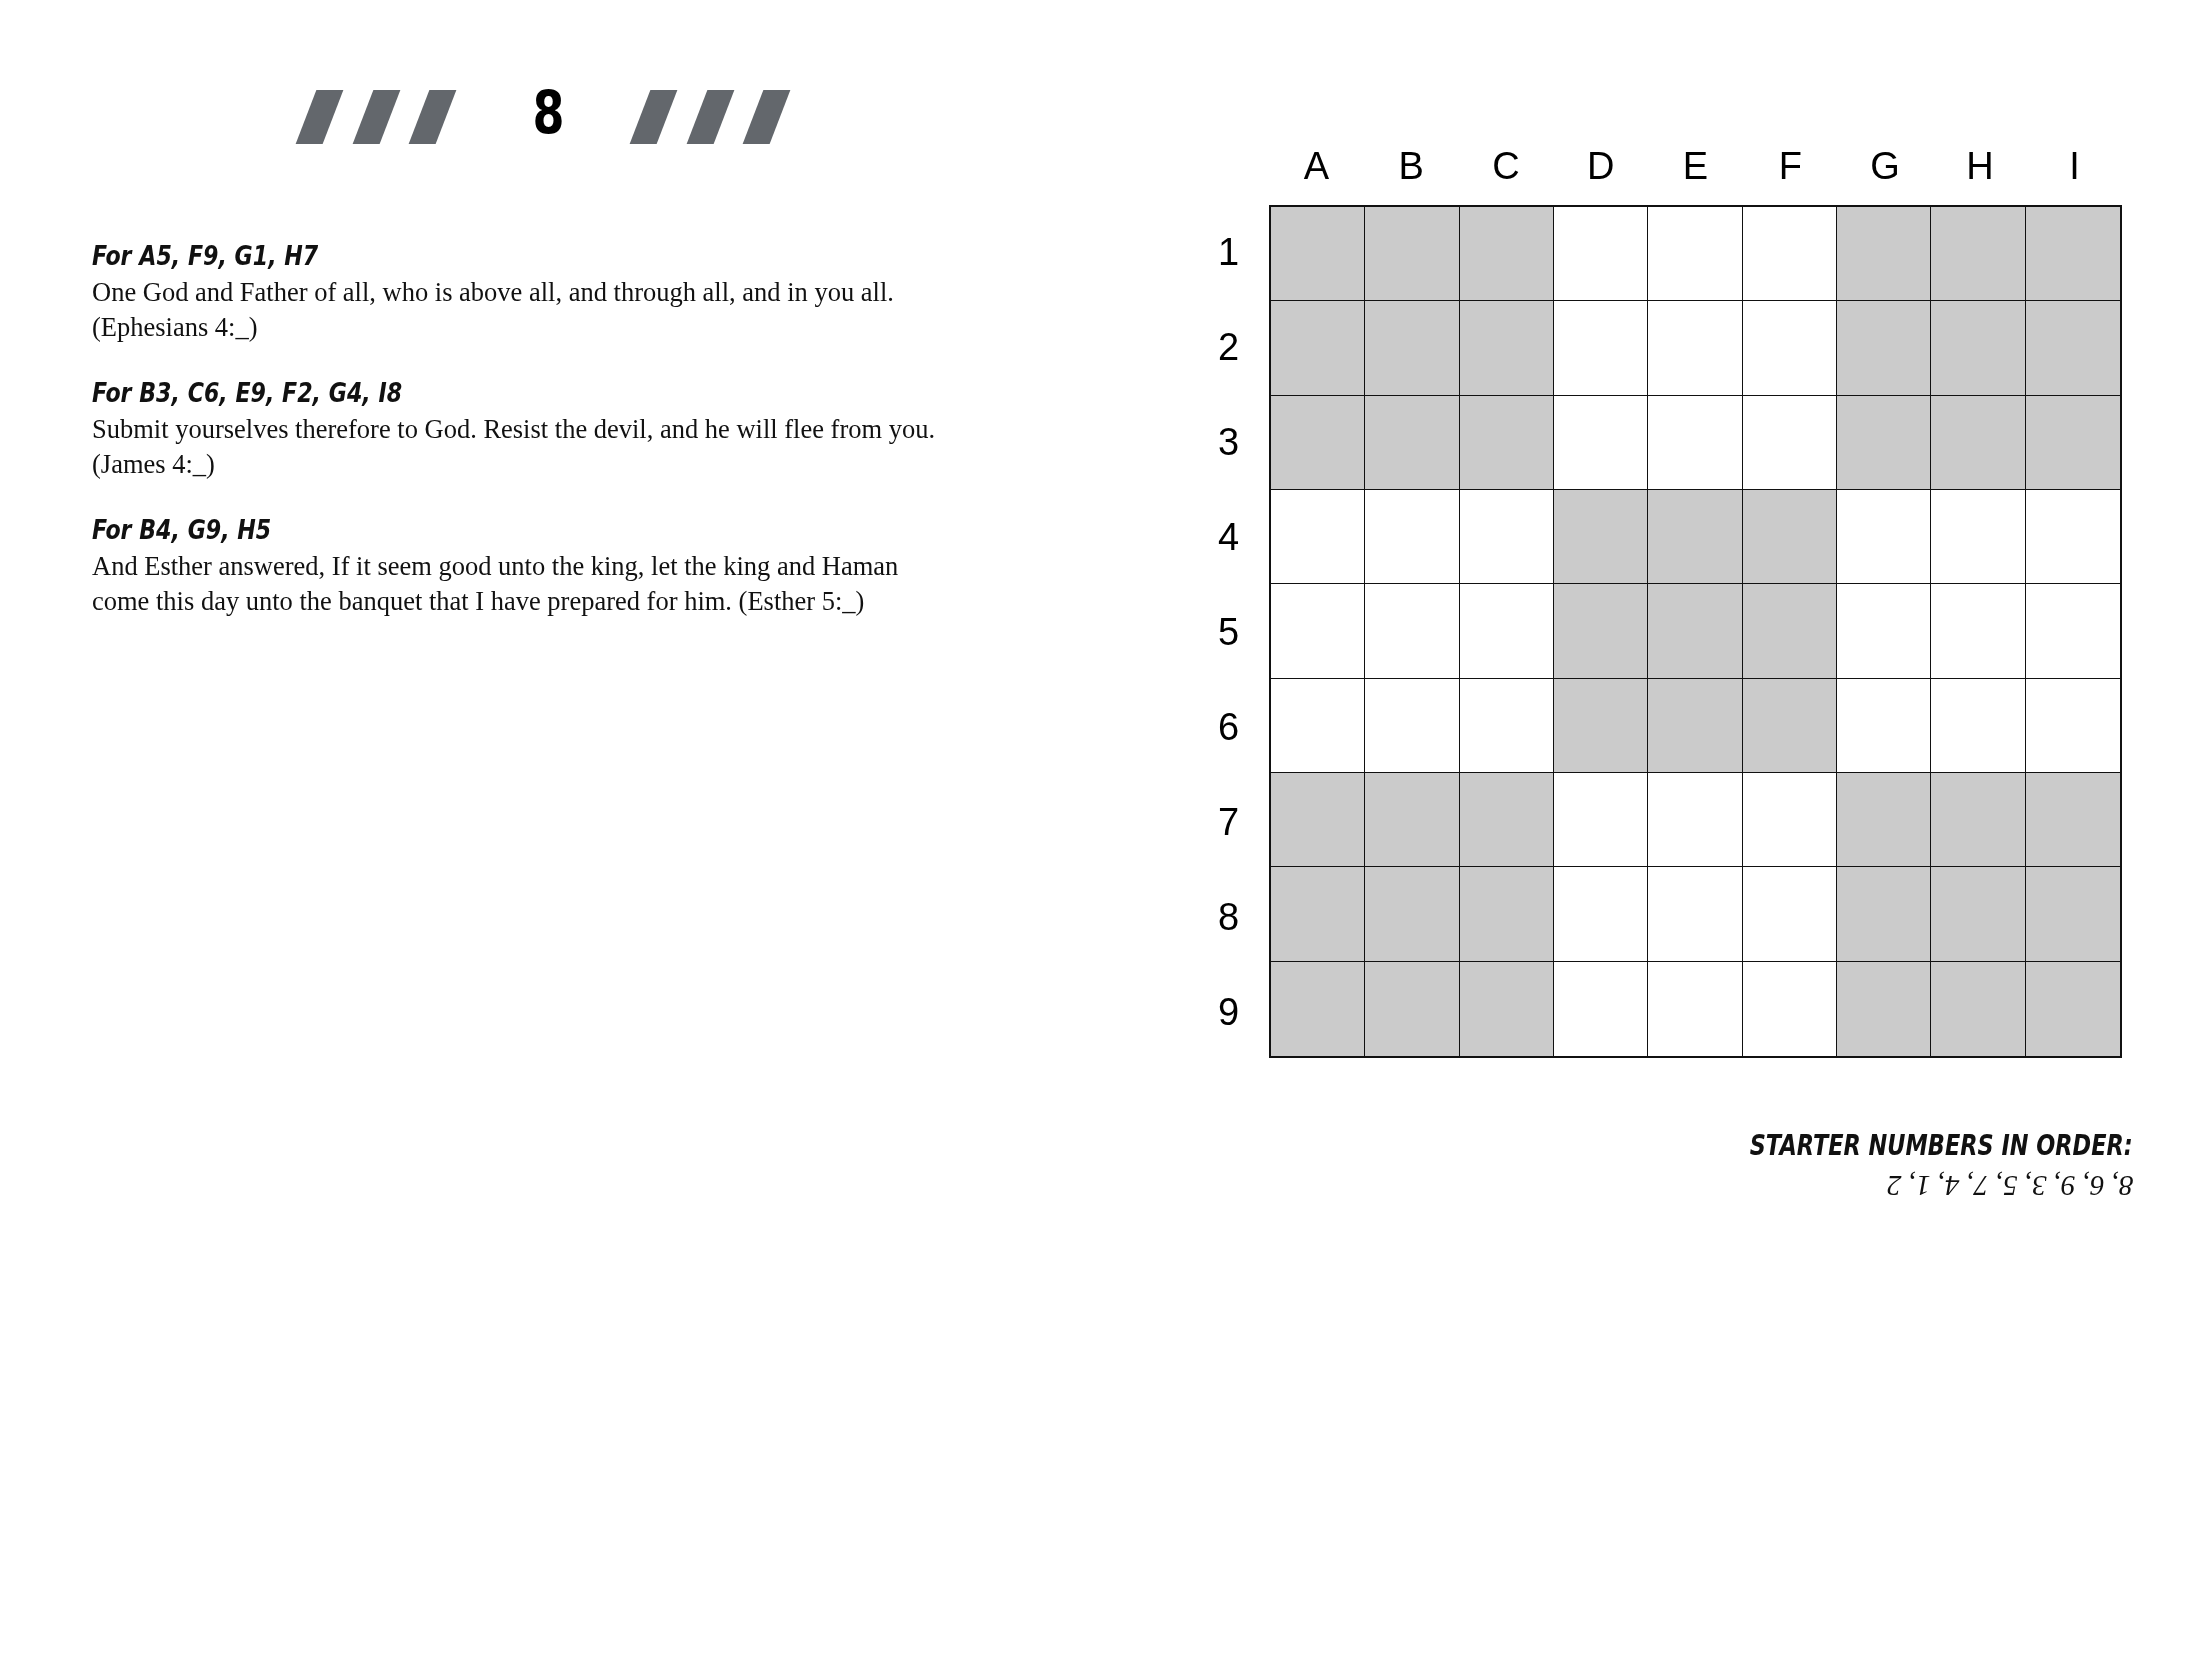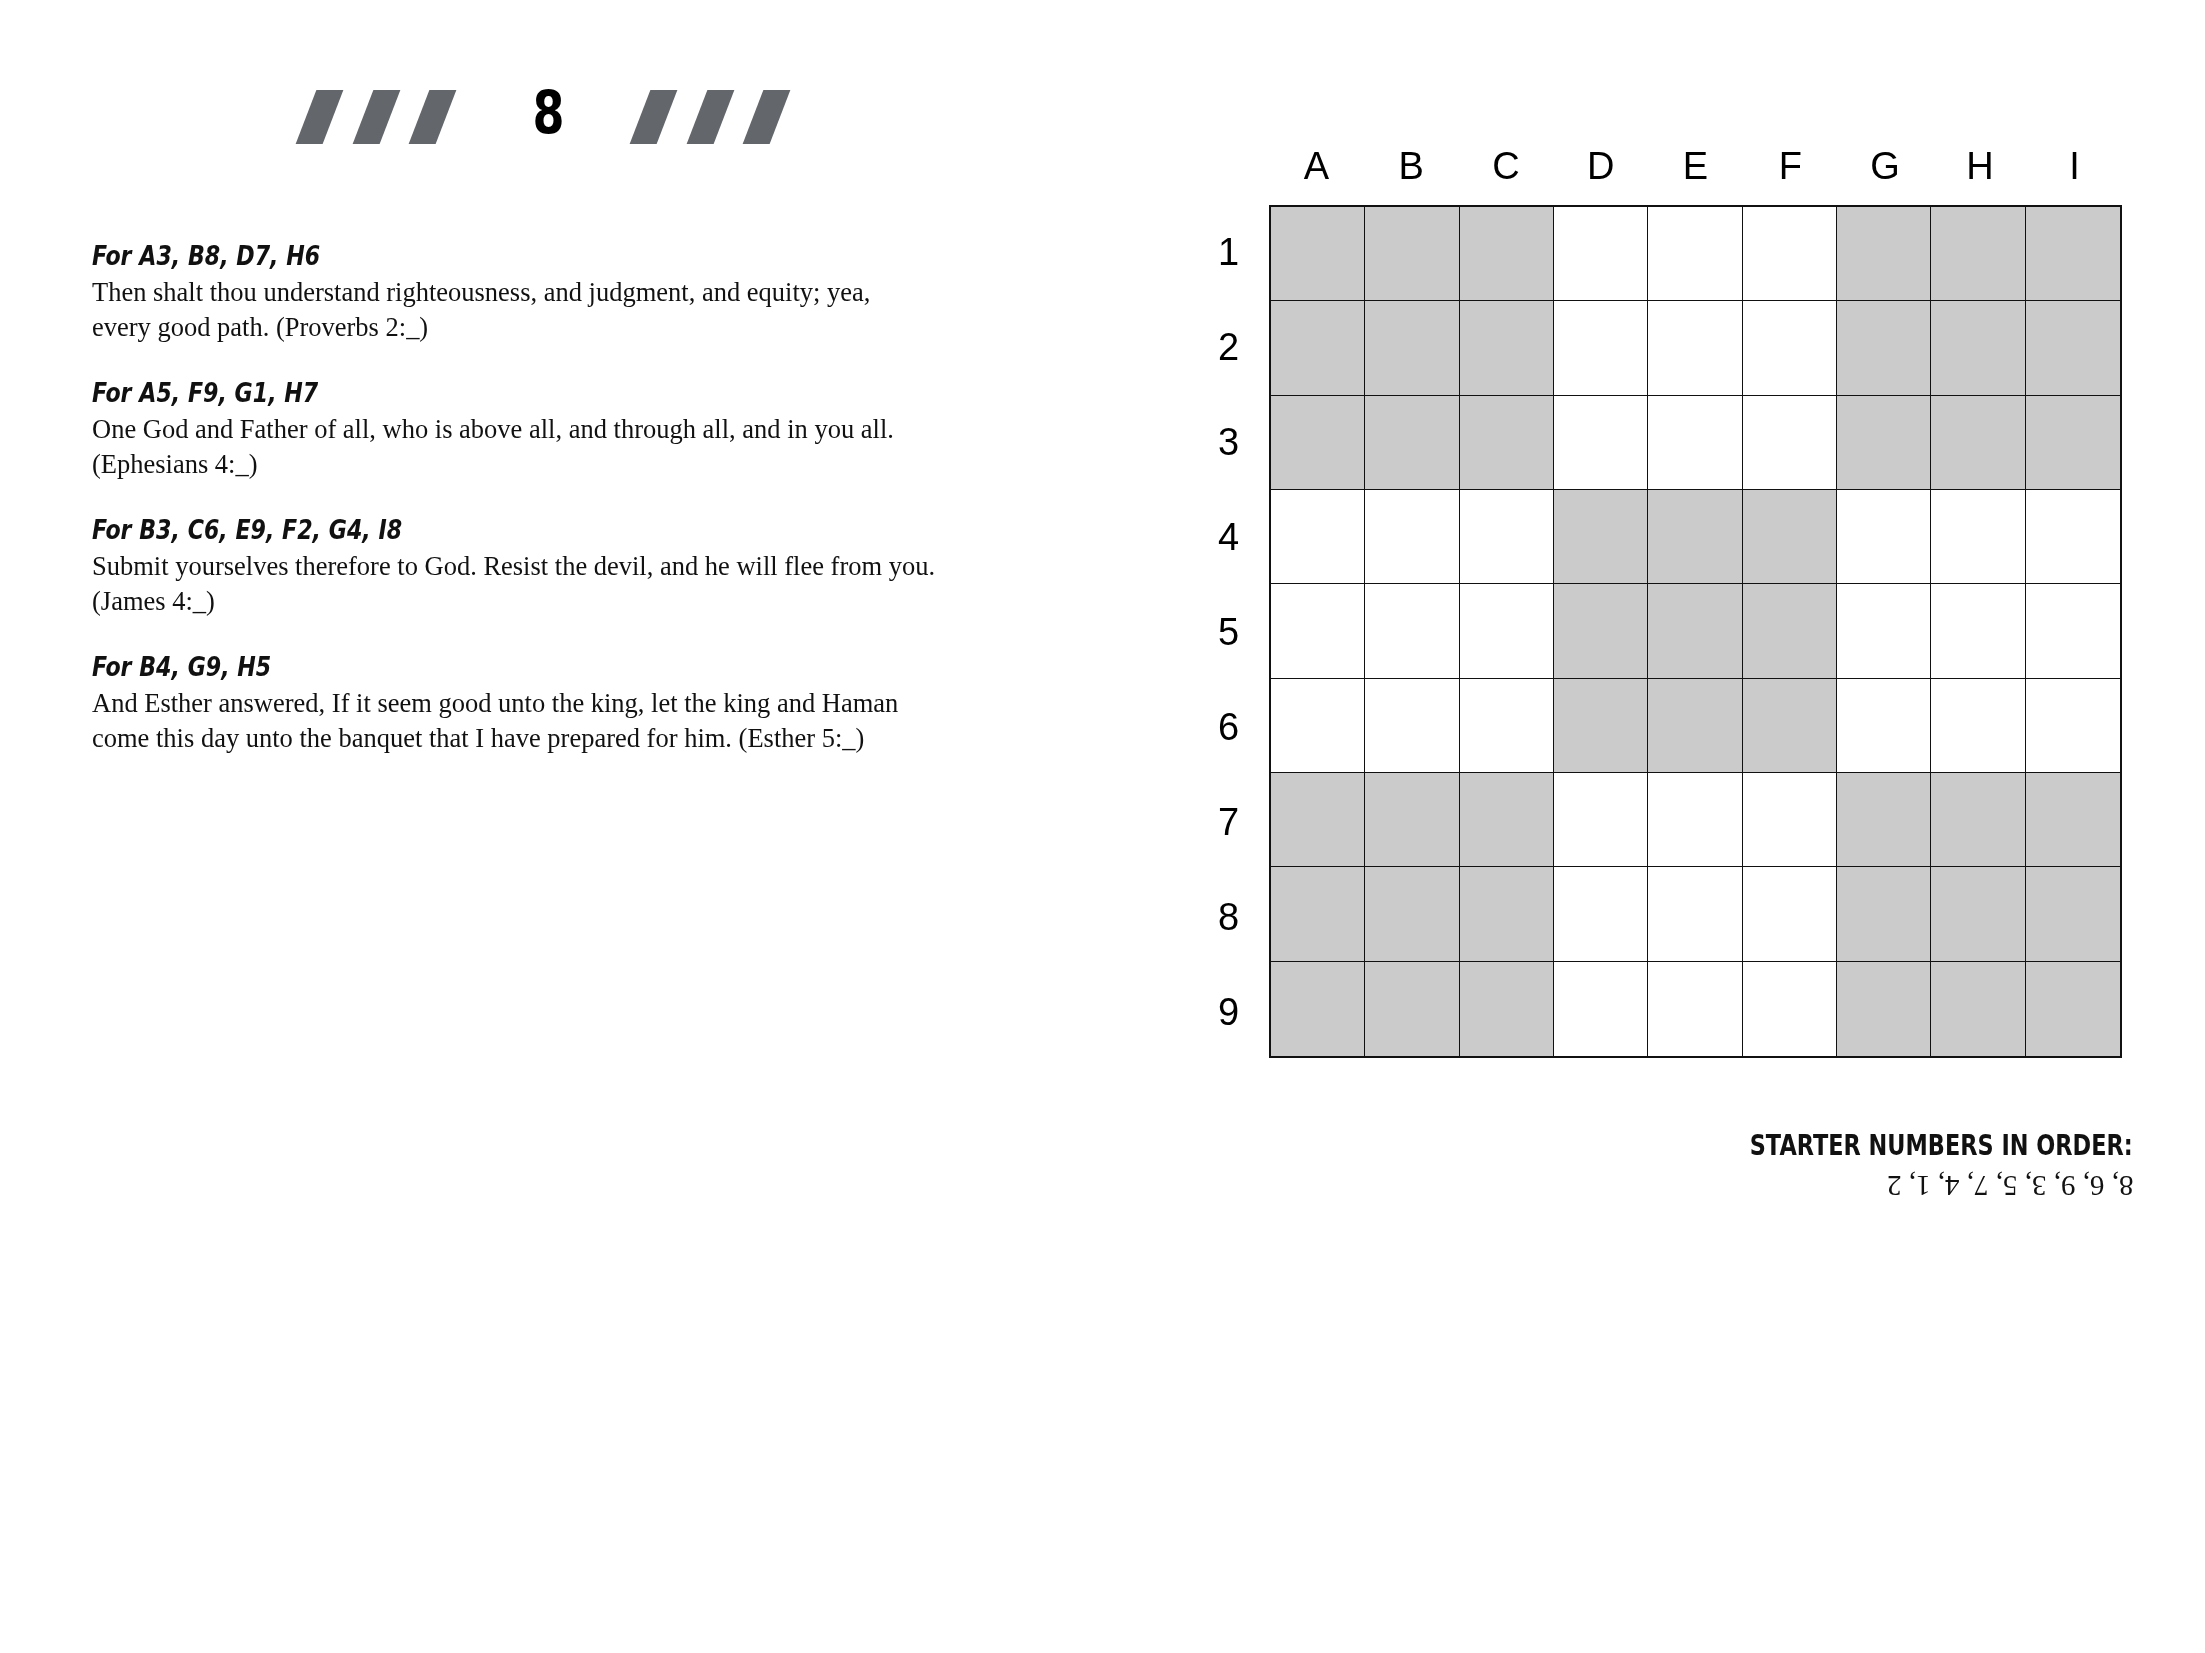--- a/index.html
+++ b/index.html
@@ -15,21 +15,21 @@
   .sc { font-variant:small-caps; }
   .col-labels { position:absolute; left:1269px; top:142px; width:853px; height:49px; display:flex; }
   .col-label { width:95px; text-align:center; font-family:"Liberation Sans", sans-serif; font-size:38px; line-height:49px; color:#000; }
   .row-labels { position:absolute; left:1201px; top:205px; width:55px; }
   .row-label { height:95px; line-height:95px; text-align:center; font-family:"Liberation Sans", sans-serif; font-size:38px; color:#000; }
   .grid { position:absolute; left:1269px; top:205px; width:853px; height:853px; display:grid; grid-template-columns:repeat(9, 1fr); grid-template-rows:repeat(9, 1fr); border:2.5px solid #111; box-sizing:border-box; }
   .cell { border-right:1.8px solid #111; border-bottom:1.8px solid #111; background:#fff; box-sizing:border-box; }
   .cell.shaded { background:#cbcbcb; }
   .cell.last-col { border-right:none; }
   .cell.last-row { border-bottom:none; }
-  .starter { position:absolute; right:72px; top:1127px; text-align:right; }
+  .starter { position:absolute; right:72px; top:1127px; text-align:right;font-style:italic; }
   .starter-label { font-family:"DejaVu Sans", sans-serif; font-weight:bold; font-size:28px; line-height:37px; transform:scaleX(0.8); transform-origin:right center; display:block; white-space:nowrap; }
   .starter-nums { display:inline-block; font-size:29px; line-height:37px; transform:rotate(180deg); margin-top:2.5px; }
 </style>
 </head>
 <body>
 
 <div class="header">
   <div class="stripes" style="left:0;">
     <div class="stripe" style="left:12.3px;"></div>
     <div class="stripe" style="left:69px;"></div>
@@ -37,25 +37,20 @@
   </div>
   <div class="puzzle-num">8</div>
   <div class="stripes" style="left:334px;">
     <div class="stripe" style="left:12.3px;"></div>
     <div class="stripe" style="left:69px;"></div>
     <div class="stripe" style="left:125px;"></div>
   </div>
 </div>
 
 <div class="clues" id="clues">
-    <div class="clue">
-      <span class="clue-head">For A3, B8, D7, H6</span>
-      <div class="clue-body">Then shalt thou understand righteousness, and judgment, and equity; yea,
-every good path. (Proverbs 2:_)</div>
-    </div>
     <div class="clue">
       <span class="clue-head">For A5, F9, G1, H7</span>
       <div class="clue-body">One God and Father of all, who is above all, and through all, and in you all.
 (Ephesians 4:_)</div>
     </div>
     <div class="clue">
       <span class="clue-head">For B3, C6, E9, F2, G4, I8</span>
       <div class="clue-body">Submit yourselves therefore to God. Resist the devil, and he will flee from you.
 (James 4:_)</div>
     </div>

